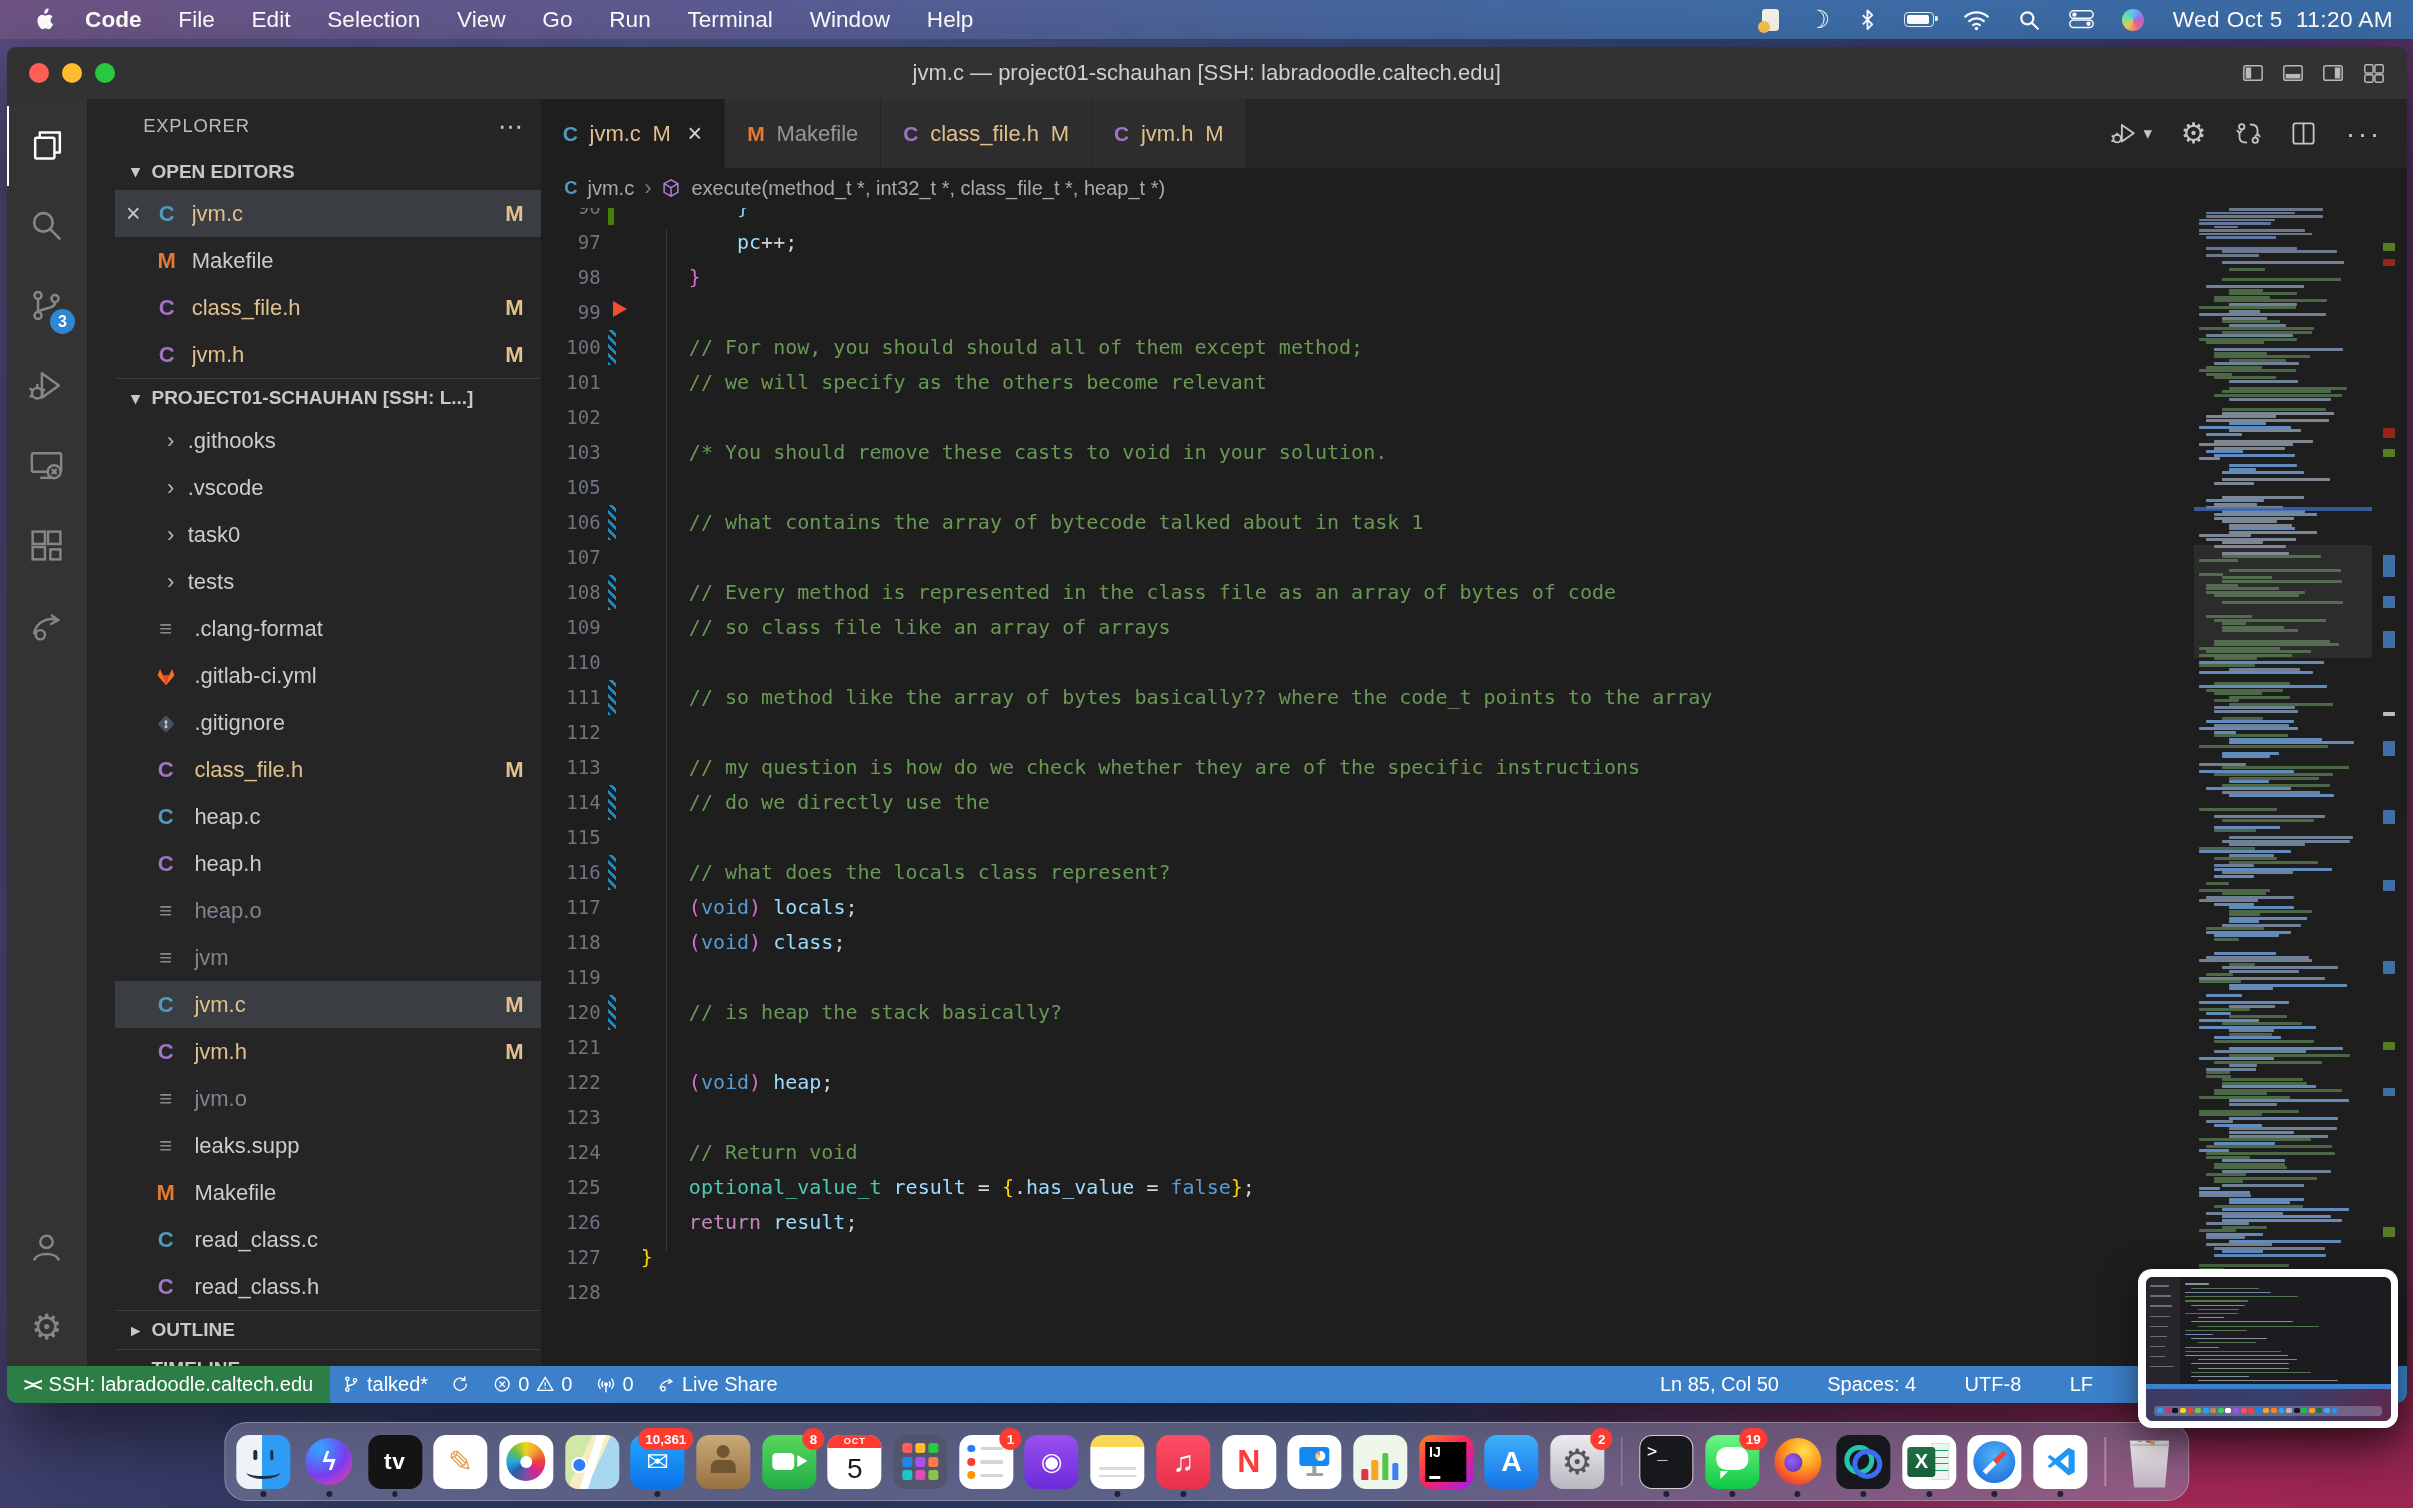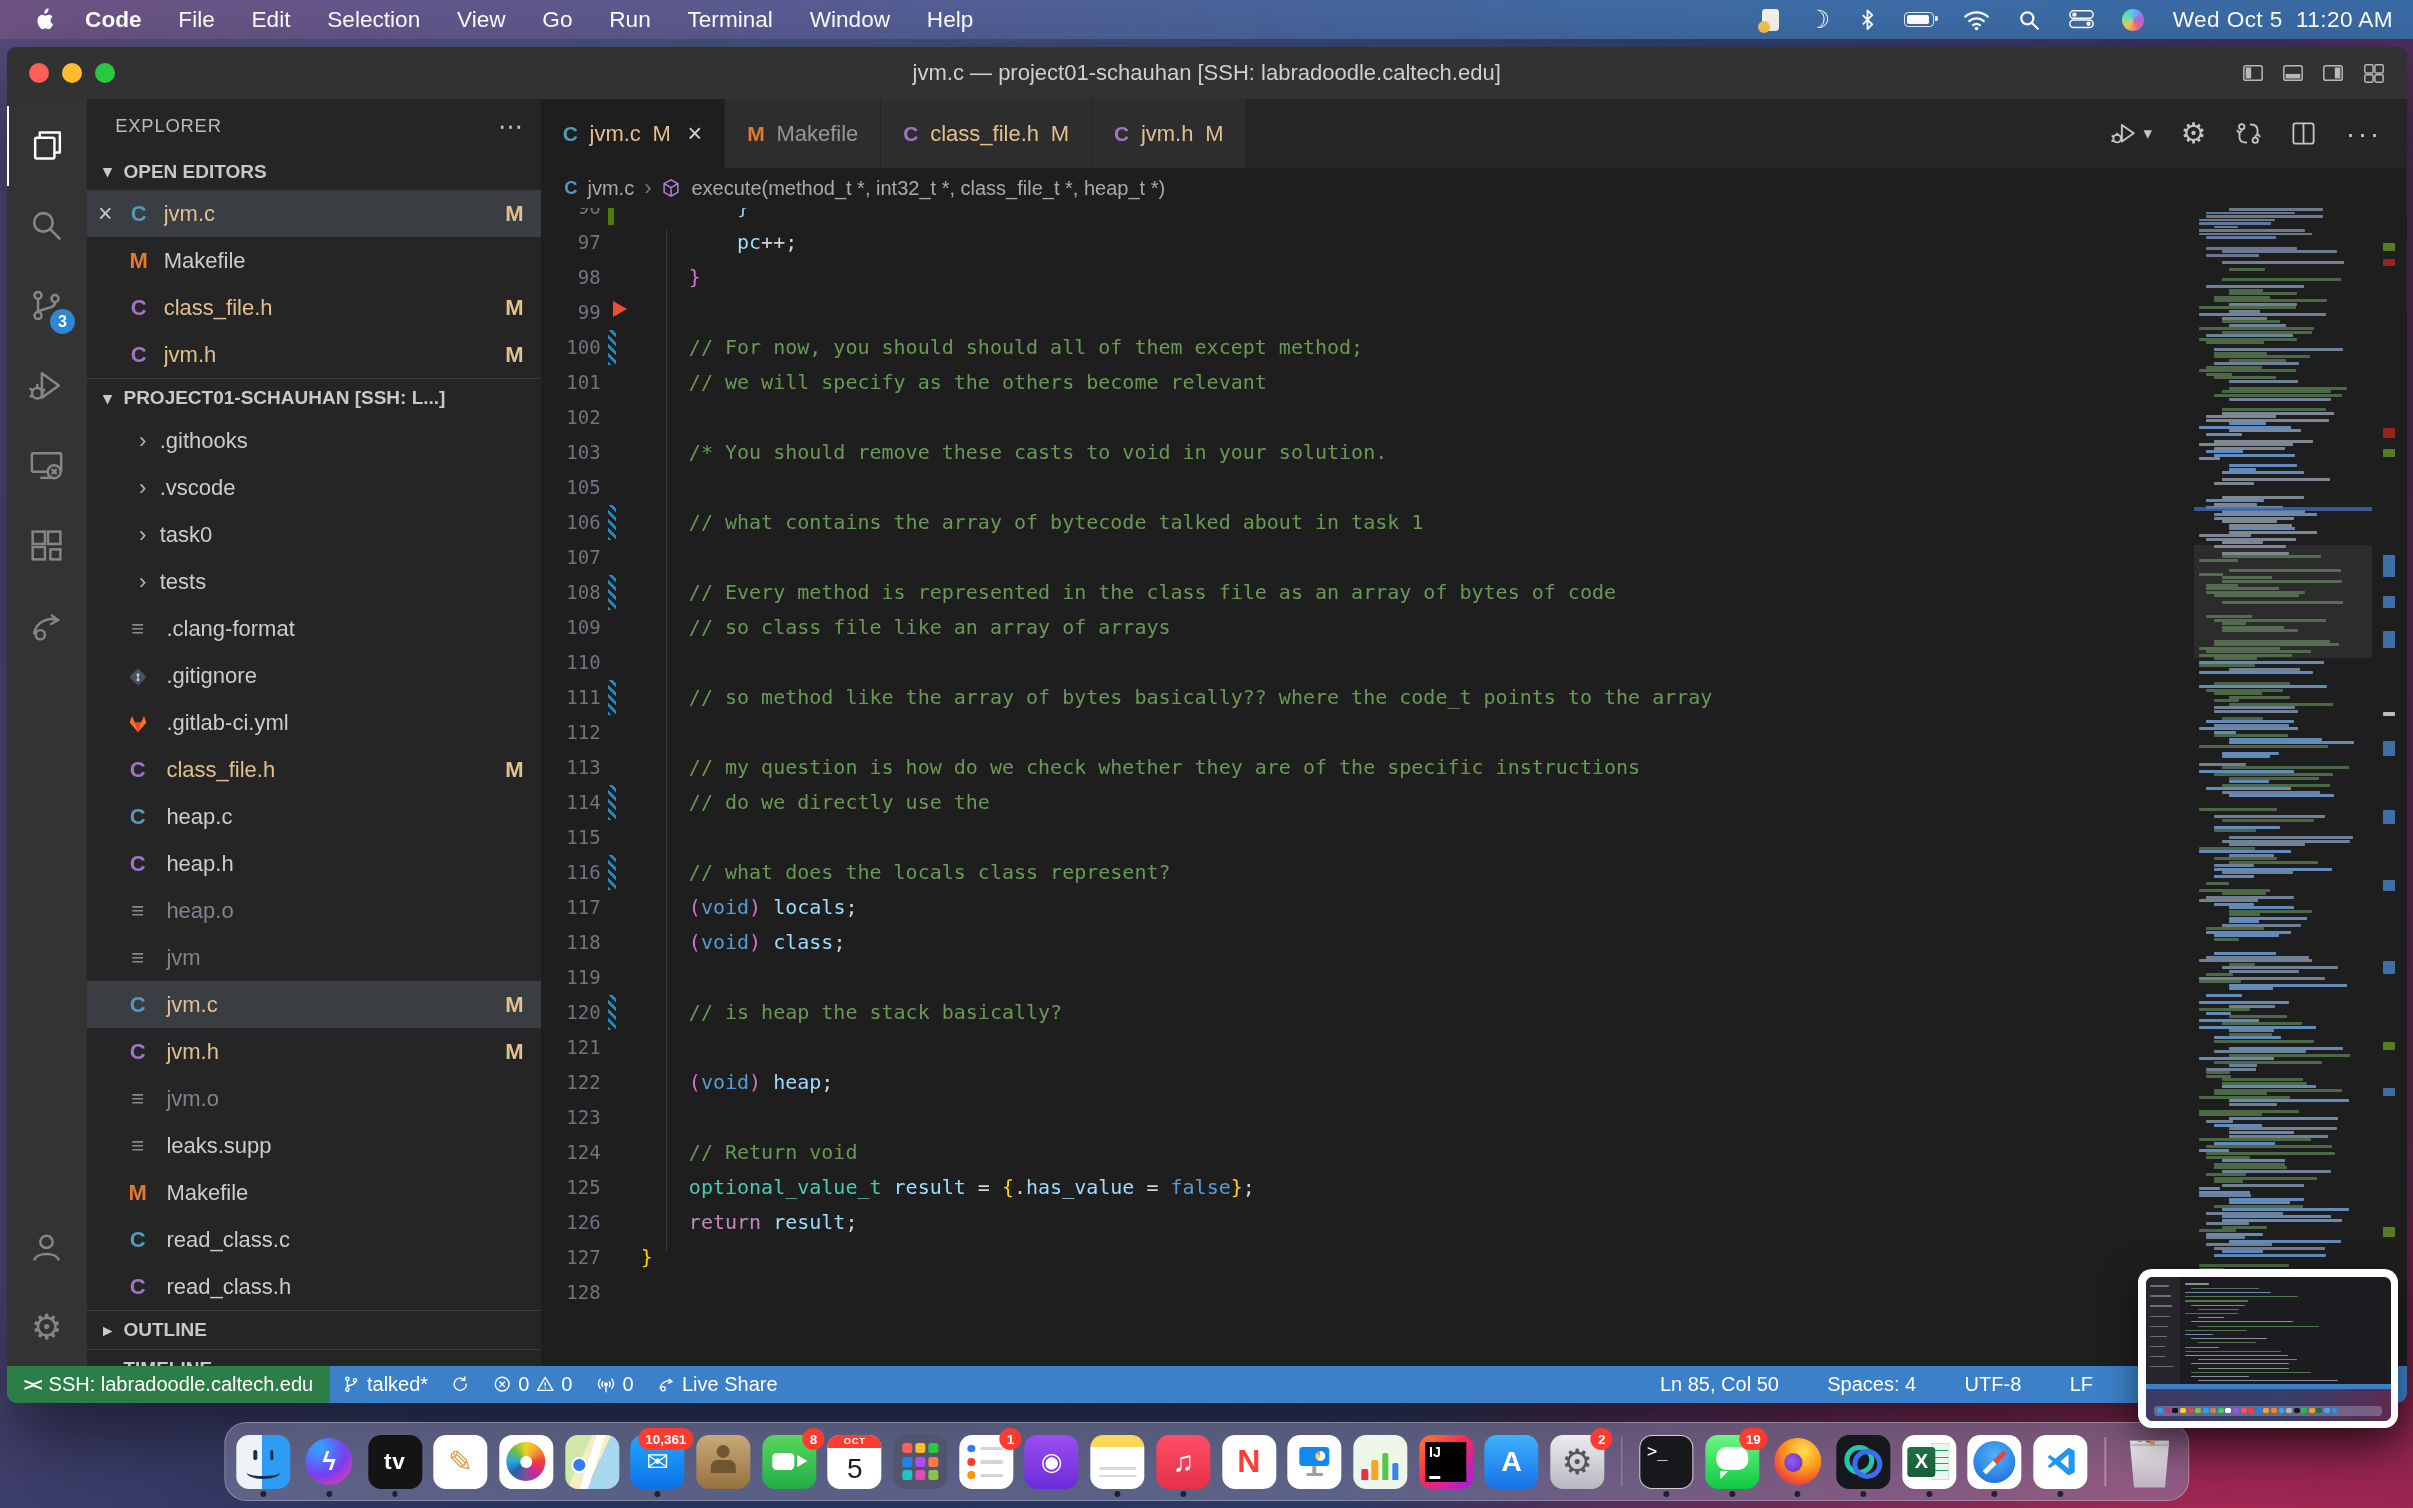--- a/index.html
+++ b/index.html
@@ -49,21 +49,21 @@
   .activitybar{width:80px;background:#333333;display:flex;flex-direction:column;align-items:center;padding-top:6.7px;flex:none;}
   .ab-item{position:relative;width:80px;height:80px;display:flex;align-items:center;justify-content:center;color:#868686;}
   .ab-item.active{color:#ffffff;border-left:2.5px solid #fff;}
   .ab-item svg{display:block;}
   .ab-badge{position:absolute;right:11.7px;bottom:11.7px;background:#2f86d1;color:#fff;border-radius:50%;
     min-width:25px;height:25px;font-size:16px;display:flex;align-items:center;justify-content:center;font-weight:bold;}
   .ab-spacer{flex:1;}
   .gear-glyph{font-size:35px;line-height:1;}
 
   
-  .sidebar{width:454px;background:#252526;color:#cccccc;flex:none;overflow:hidden;font-size:22px;}
+  .sidebar{width:454px;background:#252526;color:#cccccc;flex:none;overflow:hidden;font-size:22px;padding-left:28px;}
   .sb-header{display:flex;align-items:center;height:54px;padding:0 17px 0 28.5px;font-size:18.4px;color:#bbbbbb;letter-spacing:0.8px;}
   .sb-header .dots{margin-left:auto;font-size:25px;color:#c5c5c5;}
   .sb-section{display:flex;align-items:center;height:37px;font-weight:bold;font-size:19px;color:#c8c8c8;padding-left:11.7px;gap:6.7px;}
   .sb-section .chev{font-size:17px;color:#c8c8c8;width:18.4px;text-align:center;}
   .sb-section.bordered{border-top:1.7px solid #3c3c3c;height:39px;}
   .row{display:flex;align-items:center;height:47px;padding-right:17px;position:relative;}
   .row .close{width:37px;text-align:center;color:#c5c5c5;font-size:25px;}
   .row .spacer-close{width:37px;}
   .row .chev{width:34px;text-align:center;color:#b5b5b5;font-size:22px;}
   .row .ficon{width:30px;text-align:center;font-weight:bold;font-size:22px;margin-right:10px;flex:none;}
@@ -470,35 +470,35 @@
               <span class="chev">›</span>
               <span class="fname name-norm">tests</span>
             </div>
             <div class="row">
               <span class="tree-indent"></span>
               <span style="width:34px;flex:none;text-align:center;"><span class="ficon txt-file">≡</span></span>
               <span class="fname name-norm" style="margin-left:6.7px;">.clang-format</span>
             </div>
             <div class="row">
               <span class="tree-indent"></span>
+              <span style="width:34px;flex:none;text-align:center;"><span class="ficon"><svg class="gitlab-svg" width="20" height="20" viewBox="0 0 16 16">
+                    <path fill="#fc6d26" d="M8 14.5 1.3 6.8 3.2 1.5l2.3 5.3h5L12.8 1.5l1.9 5.3z"></path>
+                    <path fill="#e24329" d="M8 14.5 5.5 6.8h5z"></path>
+                  </svg></span></span>
+              <span class="fname name-norm" style="margin-left:6.7px;">.gitlab-ci.yml</span>
+            </div>
+            <div class="row">
+              <span class="tree-indent"></span>
               <span style="width:34px;flex:none;text-align:center;"><span class="ficon"><svg class="git-svg" width="20" height="20" viewBox="0 0 16 16">
                     <rect x="3" y="3" width="10" height="10" rx="2" transform="rotate(45 8 8)" fill="#46535e"></rect>
                     <circle cx="8" cy="6.2" r="1.2" fill="#bfc9d2"></circle>
                     <circle cx="8" cy="10.2" r="1.2" fill="#bfc9d2"></circle>
                     <line x1="8" y1="7" x2="8" y2="9.4" stroke="#bfc9d2" stroke-width="1"></line>
                   </svg></span></span>
               <span class="fname name-norm" style="margin-left:6.7px;">.gitignore</span>
-            </div>
-            <div class="row">
-              <span class="tree-indent"></span>
-              <span style="width:34px;flex:none;text-align:center;"><span class="ficon"><svg class="gitlab-svg" width="20" height="20" viewBox="0 0 16 16">
-                    <path fill="#fc6d26" d="M8 14.5 1.3 6.8 3.2 1.5l2.3 5.3h5L12.8 1.5l1.9 5.3z"></path>
-                    <path fill="#e24329" d="M8 14.5 5.5 6.8h5z"></path>
-                  </svg></span></span>
-              <span class="fname name-norm" style="margin-left:6.7px;">.gitlab-ci.yml</span>
             </div>
             <div class="row">
               <span class="tree-indent"></span>
               <span style="width:34px;flex:none;text-align:center;"><span class="ficon c-purple">C</span></span>
               <span class="fname name-mod" style="margin-left:6.7px;">class_file.h</span>
               <span class="gitm">M</span>
             </div>
             <div class="row">
               <span class="tree-indent"></span>
               <span style="width:34px;flex:none;text-align:center;"><span class="ficon c-blue">C</span></span>

